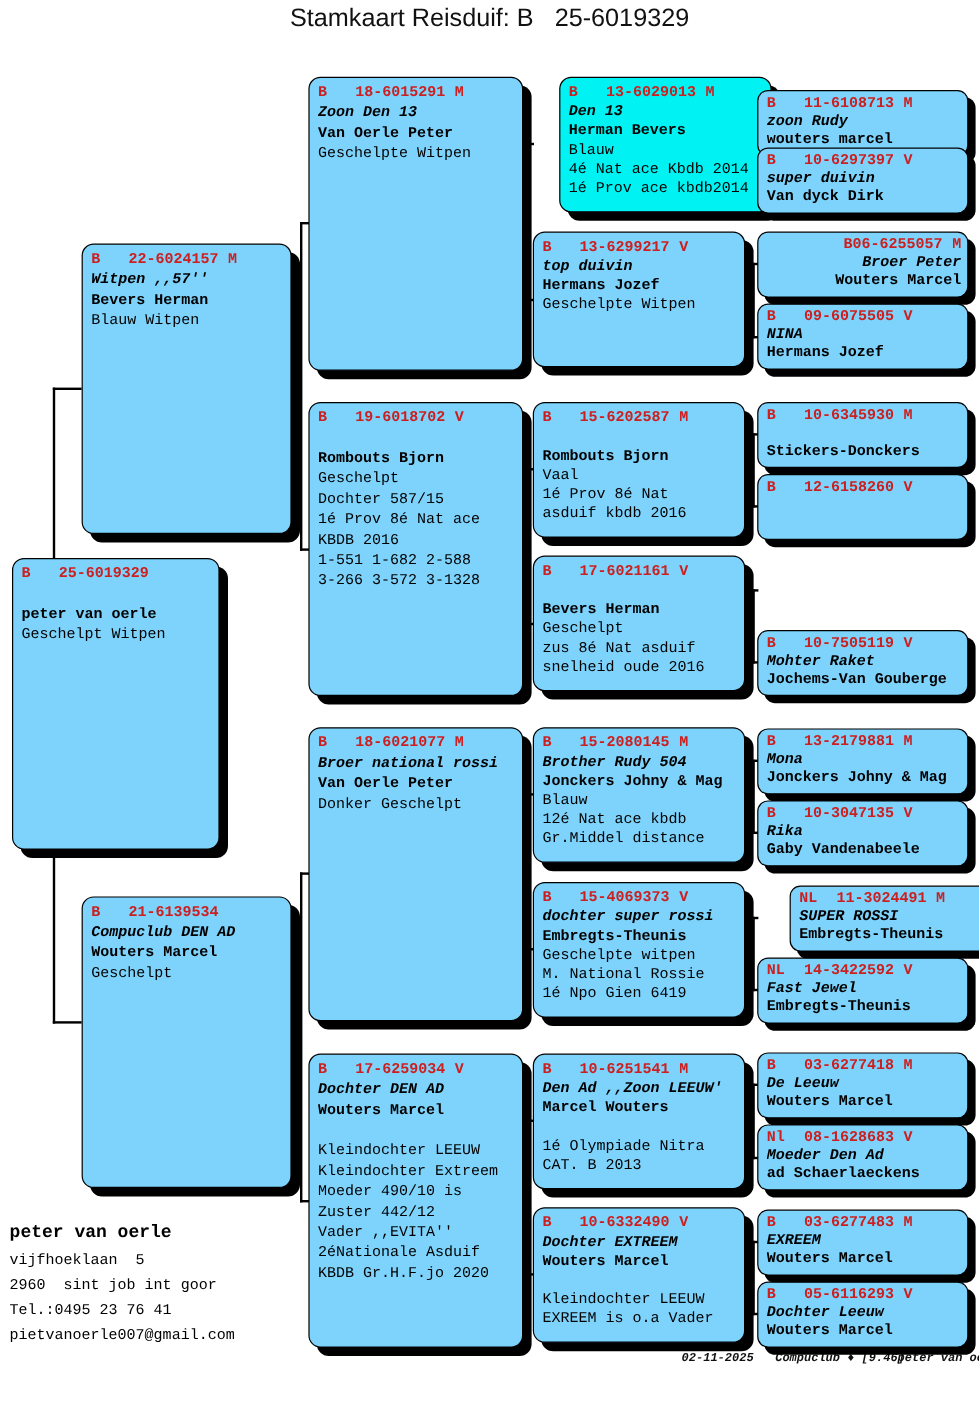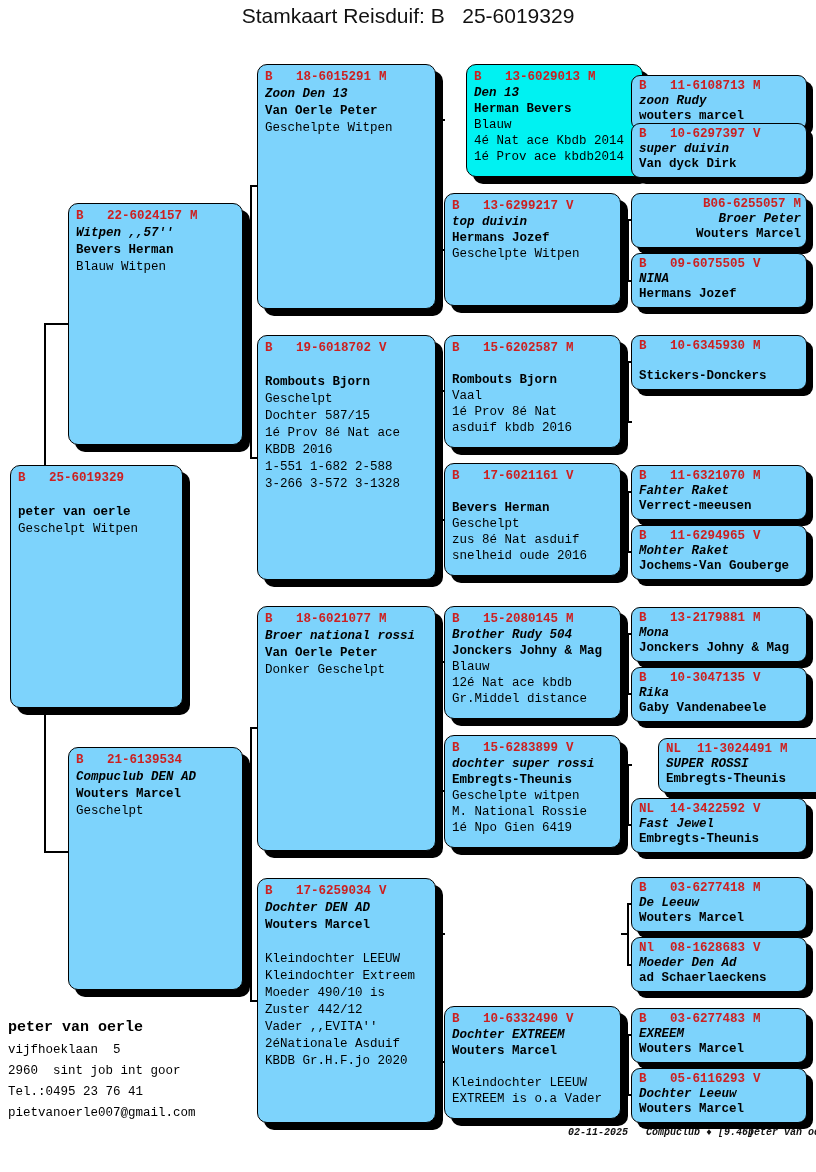--- a/index.html
+++ b/index.html
@@ -196,34 +196,42 @@
     </div>
     <div class="pbox g4" style="left: 444px; top: 606px; width: 177px; height: 113px;">
       <div class="hdr"><span class="cc">B</span><span>15-2080145</span><span class="sx">M</span></div>
       <div class="ln italic">Brother Rudy 504</div>
       <div class="ln bold">Jonckers Johny &amp; Mag</div>
       <div class="ln reg">Blauw</div>
       <div class="ln reg">12é Nat ace kbdb</div>
       <div class="ln reg">Gr.Middel distance</div>
     </div>
     <div class="pbox g4" style="left: 444px; top: 735px; width: 177px; height: 113px;">
-      <div class="hdr"><span class="cc">B</span><span>15-6283899</span><span class="sx">V</span></div>
+      <div class="hdr"><span class="cc">B</span><span>15-4069373</span><span class="sx">V</span></div>
       <div class="ln italic">dochter super rossi</div>
       <div class="ln bold">Embregts-Theunis</div>
       <div class="ln reg">Geschelpte witpen</div>
       <div class="ln reg">M. National Rossie</div>
       <div class="ln reg">1é Npo Gien 6419</div>
     </div>
+    <div class="pbox g4" style="left: 444px; top: 878px; width: 177px; height: 113px;">
+      <div class="hdr"><span class="cc">B</span><span>10-6251541</span><span class="sx">M</span></div>
+      <div class="ln italic">Den Ad ,,Zoon LEEUW'</div>
+      <div class="ln bold">Marcel Wouters</div>
+      <div class="ln blank"></div>
+      <div class="ln reg">1é Olympiade Nitra</div>
+      <div class="ln reg">CAT. B 2013</div>
+    </div>
     <div class="pbox g4" style="left: 444px; top: 1006px; width: 177px; height: 113px;">
       <div class="hdr"><span class="cc">B</span><span>10-6332490</span><span class="sx">V</span></div>
       <div class="ln italic">Dochter EXTREEM</div>
       <div class="ln bold">Wouters Marcel</div>
       <div class="ln blank"></div>
       <div class="ln reg">Kleindochter LEEUW</div>
-      <div class="ln reg">EXTREEM is o.a Vader</div>
+      <div class="ln reg">EXREEM is o.a Vader</div>
     </div>
     <div class="pbox g5" style="left: 631px; top: 63px; width: 176px; height: 55px; margin-top: 12px;">
       <div class="hdr"><span class="cc">B</span><span>11-6108713</span><span class="sx">M</span></div>
       <div class="ln italic">zoon Rudy</div>
       <div class="ln bold">wouters marcel</div>
     </div>
     <div class="pbox g5" style="left: 631px; top: 123px; width: 176px; height: 55px;">
       <div class="hdr"><span class="cc">B</span><span>10-6297397</span><span class="sx">V</span></div>
       <div class="ln italic">super duivin</div>
       <div class="ln bold">Van dyck Dirk</div>
@@ -236,27 +244,25 @@
     <div class="pbox g5" style="left: 631px; top: 253px; width: 176px; height: 55px;">
       <div class="hdr"><span class="cc">B</span><span>09-6075505</span><span class="sx">V</span></div>
       <div class="ln italic">NINA</div>
       <div class="ln bold">Hermans Jozef</div>
     </div>
     <div class="pbox g5" style="left: 631px; top: 335px; width: 176px; height: 55px;">
       <div class="hdr"><span class="cc">B</span><span>10-6345930</span><span class="sx">M</span></div>
       <div class="ln blank"></div>
       <div class="ln bold">Stickers-Donckers</div>
     </div>
-    <div class="pbox g5" style="left: 631px; top: 465px; width: 176px; height: 55px;">
-      <div class="hdr"><span class="cc">B</span><span>11-6321070</span><span class="sx">M</span></div>
-      <div class="ln italic">Fahter Raket</div>
-      <div class="ln bold">Verrect-meeusen</div>
+    <div class="pbox g5" style="left: 631px; top: 395px; width: 176px; height: 55px;">
+      <div class="hdr"><span class="cc">B</span><span>12-6158260</span><span class="sx">V</span></div>
     </div>
     <div class="pbox g5" style="left: 631px; top: 525px; width: 176px; height: 55px;">
-      <div class="hdr"><span class="cc">B</span><span>11-6294965</span><span class="sx">V</span></div>
+      <div class="hdr"><span class="cc">B</span><span>10-7505119</span><span class="sx">V</span></div>
       <div class="ln italic">Mohter Raket</div>
       <div class="ln bold">Jochems-Van Gouberge</div>
     </div>
     <div class="pbox g5" style="left: 631px; top: 607px; width: 176px; height: 55px;">
       <div class="hdr"><span class="cc">B</span><span>13-2179881</span><span class="sx">M</span></div>
       <div class="ln italic">Mona</div>
       <div class="ln bold">Jonckers Johny &amp; Mag</div>
     </div>
     <div class="pbox g5" style="left: 631px; top: 667px; width: 176px; height: 55px;">
       <div class="hdr"><span class="cc">B</span><span>10-3047135</span><span class="sx">V</span></div>

